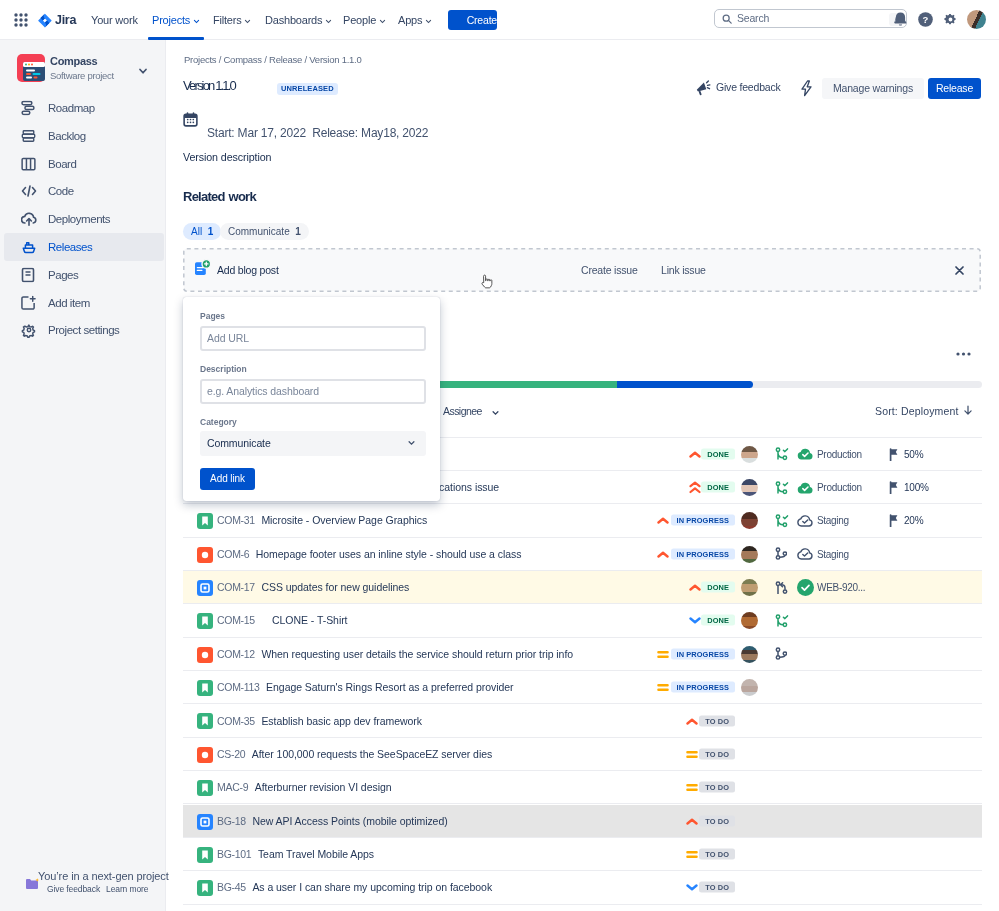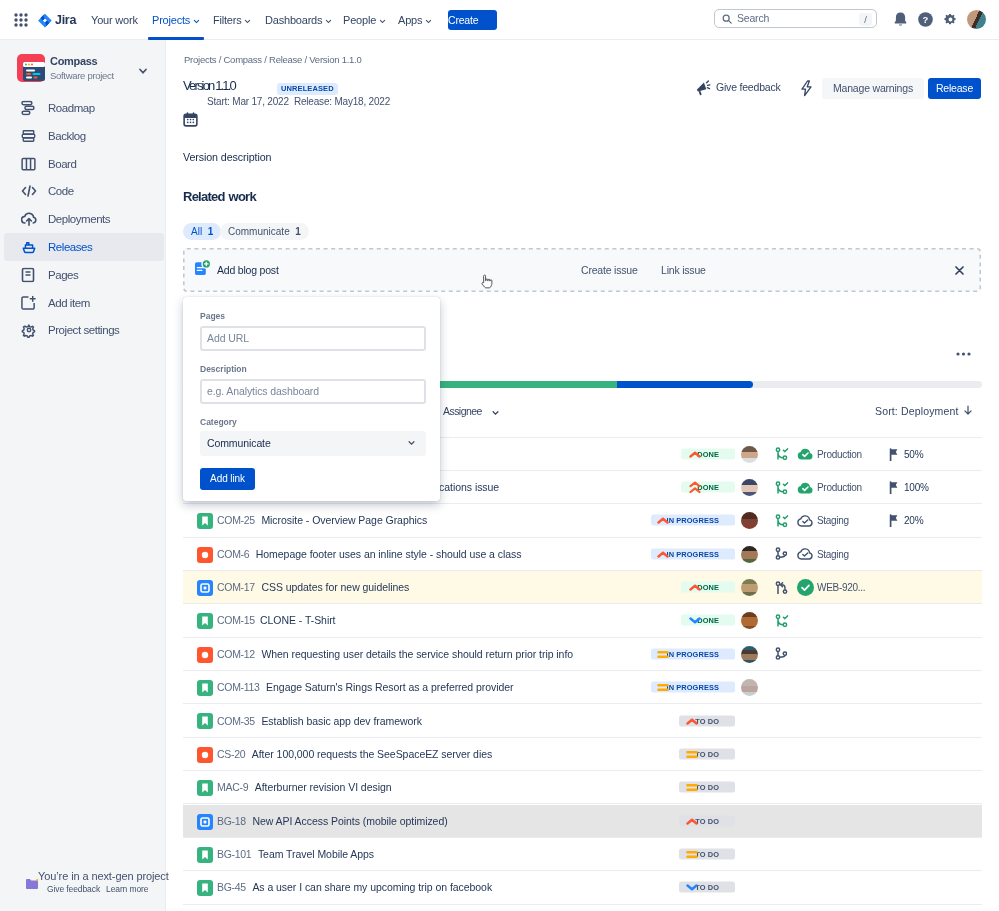--- a/index.html
+++ b/index.html
@@ -10,21 +10,21 @@
 .nav{position:absolute;left:0;top:0;width:999px;height:40px;background:#fff;border-bottom:1px solid #EBECF0}
 .navitem{position:absolute;top:0;height:40px;line-height:40px;font-size:11px;letter-spacing:-0.2px;color:#344563;font-weight:500}
 .chev{display:inline-block;width:7px;height:7px;vertical-align:middle}
 .sidebar{position:absolute;left:0;top:40px;width:166px;height:871px;background:#F4F5F7;border-right:1px solid #EBECF0}
 .sideitem{position:absolute;left:0;width:166px;height:28px;font-size:11.5px;letter-spacing:-0.45px;color:#42526E;font-weight:500}
 .sideitem .ic{position:absolute;left:21px;top:50%;transform:translateY(-50%)}
 .sideitem .tx{position:absolute;left:48px;top:50%;transform:translateY(-50%)}
 .row{position:absolute;left:183px;width:799px;height:34px;border-bottom:1px solid #EBECF0}
 .key{font-size:10.5px;letter-spacing:-0.3px;color:#5E6C84}
 .sum{font-size:10.5px;letter-spacing:-0.05px;color:#253858}
-.stat{position:absolute;top:50%;transform:translateY(-50%);height:11px;line-height:11.5px;font-size:7.4px;font-weight:700;border-radius:2.5px;padding:0 16px;letter-spacing:0.1px}
+.stat{position:absolute;top:50%;transform:translateY(-50%);height:11px;line-height:11.5px;font-size:7.4px;font-weight:700;border-radius:2.5px;padding:0 6px;letter-spacing:0.1px}
 .env{font-size:10px;letter-spacing:-0.3px;color:#42526E}
 .pct{font-size:10px;letter-spacing:-0.2px;color:#253858}
 .inlabel{font-size:8.5px;font-weight:700;color:#6B778C;letter-spacing:0}
 .input{position:absolute;left:200px;width:226px;height:25px;border:2px solid #DFE1E6;border-radius:3px;background:#fff;font-size:10.5px;color:#7A869A;line-height:21px;padding-left:5px;letter-spacing:-0.1px}
 </style>
 </head>
 <body>
 <div id="app">
 
 <div class="nav">
@@ -69,23 +69,23 @@
   <div class="navitem" style="left:343px">People
     <svg class="chev" viewBox="0 0 10 10">
           <path d="M2 3.5 5 6.5 8 3.5" stroke="#42526E" stroke-width="1.6" fill="none" stroke-linecap="round"></path>
         </svg>
   </div>
   <div class="navitem" style="left:398px">Apps
     <svg class="chev" viewBox="0 0 10 10">
           <path d="M2 3.5 5 6.5 8 3.5" stroke="#42526E" stroke-width="1.6" fill="none" stroke-linecap="round"></path>
         </svg>
   </div>
-  <div class="abs" style="left:448px;top:10px;width:49px;height:20px;background:#0052CC;border-radius:3px;color:#fff;font-size:10.5px;font-weight:500;text-align:left;line-height:20px;letter-spacing:-0.2px">Create</div>
-
-  <div class="abs" style="left:714px;top:9px;width:163px;height:19px;border:1.5px solid #C1C7D0;border-radius:5px;background:#fff">
+  <div class="abs" style="left:448px;top:10px;width:49px;height:20px;background:#0052CC;border-radius:3px;color:#fff;font-size:10.5px;font-weight:500;text-align:right;line-height:20px;letter-spacing:-0.2px">Create</div>
+
+  <div class="abs" style="left:714px;top:9px;width:193px;height:19px;border:1.5px solid #C1C7D0;border-radius:5px;background:#fff">
     <svg class="abs" style="left:7px;top:3.5px" width="10" height="10" viewBox="0 0 12 12">
           <circle cx="5" cy="5" r="3.6" fill="none" stroke="#5E6C84" stroke-width="1.5"></circle>
           <path d="M8 8 11 11" stroke="#5E6C84" stroke-width="1.5" stroke-linecap="round"></path>
         </svg>
     <span class="abs" style="left:22px;top:2px;font-size:10.5px;color:#5E6C84;letter-spacing:-0.2px">Search</span>
     <span class="abs" style="right:4px;top:2.5px;width:13px;height:13px;background:#F4F5F7;border-radius:3px;font-size:9.5px;color:#5E6C84;text-align:center;line-height:13px">/</span>
   </div>
 
   <svg class="abs" style="left:892px;top:11px" width="17" height="17" viewBox="0 0 17 17">
     <path d="M8.5 1.6c-2.9 0-4.6 2-4.6 4.6v3.2l-1.2 2c-.3.5 0 1.1.6 1.1h10.4c.6 0 .9-.6.6-1.1l-1.2-2V6.2c0-2.6-1.7-4.6-4.6-4.6Z" fill="#505F79"></path>
@@ -232,21 +232,21 @@
       <path d="M4.8 1v3M11.2 1v3" stroke="#344563" stroke-width="1.7" stroke-linecap="round"></path>
       <g fill="#344563">
         <circle cx="5" cy="8" r="0.9"></circle>
         <circle cx="8" cy="8" r="0.9"></circle>
         <circle cx="11" cy="8" r="0.9"></circle>
         <circle cx="5" cy="11" r="0.9"></circle>
         <circle cx="8" cy="11" r="0.9"></circle>
         <circle cx="11" cy="11" r="0.9"></circle>
       </g>
     </svg>
-<div class="abs" style="left:207px;top:96px;font-size:10px;color:#42526E;letter-spacing:-0.2px">Start: Mar 17, 2022&nbsp;&nbsp;Release: May18, 2022</div>
+<div class="abs" style="left:207px;top:126px;font-size:12px;color:#42526E;letter-spacing:-0.2px">Start: Mar 17, 2022&nbsp;&nbsp;Release: May18, 2022</div>
 
 <div class="abs" style="left:183px;top:151px;font-size:10.7px;color:#172B4D;letter-spacing:-0.1px">Version description</div>
 <div class="abs" style="left:183px;top:188.5px;font-size:13px;font-weight:700;color:#172B4D;letter-spacing:-0.75px;word-spacing:1px">Related work</div>
 
 <div class="abs" style="left:183px;top:223px;height:17px;background:#DEEBFF;border-radius:9px;padding:0 8px;line-height:17px;font-size:10px;color:#0052CC;font-weight:500">All&nbsp; <b>1</b></div>
 <div class="abs" style="left:220px;top:223px;height:17px;background:#F4F5F7;border-radius:9px;padding:0 8px;line-height:17px;font-size:10px;color:#42526E">Communicate&nbsp; <b>1</b></div>
 
 <svg class="abs" style="left:183px;top:248px" width="798" height="44">
       <rect x="0.8" y="0.8" width="796.4" height="42.4" rx="3" fill="#F8F9FA" stroke="#C1C7D0" stroke-width="1.5" stroke-dasharray="4 3.6"></rect>
     </svg>
@@ -347,21 +347,21 @@
           <path d="M1.6 1v11.6" stroke="#42526E" stroke-width="1.7" stroke-linecap="round"></path>
           <path d="M1.6 1.2h6.8l-1.6 2.8 1.6 2.8H1.6Z" fill="#42526E"></path>
         </svg>
 <span class="abs pct" style="left:721px;top:50%;transform:translateY(-50%)">100%</span>
 </div>
 <div class="row" style="top:504.2px;height:33.36px;background:#fff">
 <svg class="abs" style="left:13.5px;top:9px" width="16" height="16" viewBox="0 0 16 16">
           <rect width="16" height="16" rx="3" fill="#36B37E"></rect>
           <path d="M5.2 3.6h5.6v8.8L8 10.1l-2.8 2.3Z" fill="#fff"></path>
         </svg>
-<span class="abs key" style="left:34px;top:50%;transform:translateY(-50%)">COM-25</span>
+<span class="abs key" style="left:34px;top:50%;transform:translateY(-50%)">COM-31</span>
         <span class="abs sum" style="left:78.4px;top:50%;transform:translateY(-50%)">Microsite - Overview Page Graphics</span>
 <span class="stat" style="right:247px;background:#DEEBFF;color:#0747A6">IN PROGRESS</span>
 <svg class="abs" style="left:474px;top:13.2px" width="12" height="7" viewBox="0 0 12 7">
           <path d="M1.5 5.5 6 1.8 10.5 5.5" stroke="#FF5630" stroke-width="2.4" fill="none" stroke-linecap="round" stroke-linejoin="round"></path>
         </svg>
 <span class="abs" style="left:558px;top:8.2px;width:17px;height:17px;border-radius:50%;background:linear-gradient(180deg,#4f2b20 0 40%,#7d4233 40% 80%,#8c3a2e 80%)"></span>
 <svg class="abs" style="left:592px;top:9.7px" width="15" height="14" viewBox="0 0 15 14">
           <g stroke="#22A06B" fill="none" stroke-width="1.5">
             <circle cx="3" cy="2.8" r="1.7"></circle>
             <circle cx="9.9" cy="10.8" r="1.7"></circle>
@@ -433,21 +433,21 @@
           <path d="M5 8.7 7.5 11.2 12 6.4" stroke="#fff" stroke-width="1.7" fill="none" stroke-linecap="round" stroke-linejoin="round"></path>
         </svg>
 <span class="abs env" style="left:634px;top:50%;transform:translateY(-50%)">WEB-920...</span>
 </div>
 <div class="row" style="top:604.3px;height:33.36px;background:#fff">
 <svg class="abs" style="left:13.5px;top:9px" width="16" height="16" viewBox="0 0 16 16">
           <rect width="16" height="16" rx="3" fill="#36B37E"></rect>
           <path d="M5.2 3.6h5.6v8.8L8 10.1l-2.8 2.3Z" fill="#fff"></path>
         </svg>
 <span class="abs key" style="left:34px;top:50%;transform:translateY(-50%)">COM-15</span>
-        <span class="abs sum" style="left:77px;top:50%;transform:translateY(-50%)">CLONE - T-Shirt</span>
+        <span class="abs sum" style="left:89px;top:50%;transform:translateY(-50%)">CLONE - T-Shirt</span>
 <span class="stat" style="right:247px;background:#E3FCEF;color:#006644">DONE</span>
 <svg class="abs" style="left:506px;top:13.2px" width="12" height="7" viewBox="0 0 12 7">
           <path d="M1.5 1.5 6 5.2 10.5 1.5" stroke="#2684FF" stroke-width="2.4" fill="none" stroke-linecap="round" stroke-linejoin="round"></path>
         </svg>
 <span class="abs" style="left:558px;top:8.2px;width:17px;height:17px;border-radius:50%;background:linear-gradient(180deg,#6e3c20 0 30%,#b06a33 30% 82%,#8a4a28 82%)"></span>
 <svg class="abs" style="left:592px;top:9.7px" width="15" height="14" viewBox="0 0 15 14">
           <g stroke="#22A06B" fill="none" stroke-width="1.5">
             <circle cx="3" cy="2.8" r="1.7"></circle>
             <circle cx="9.9" cy="10.8" r="1.7"></circle>
             <path d="M3 4.5v8M3 6.3c.3 2.9 2 4.4 5.2 4.5"></path>

